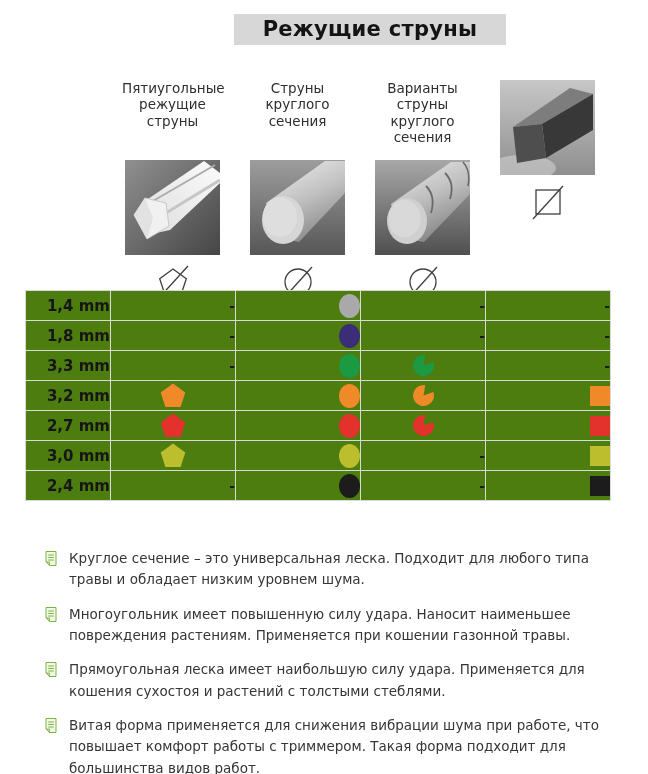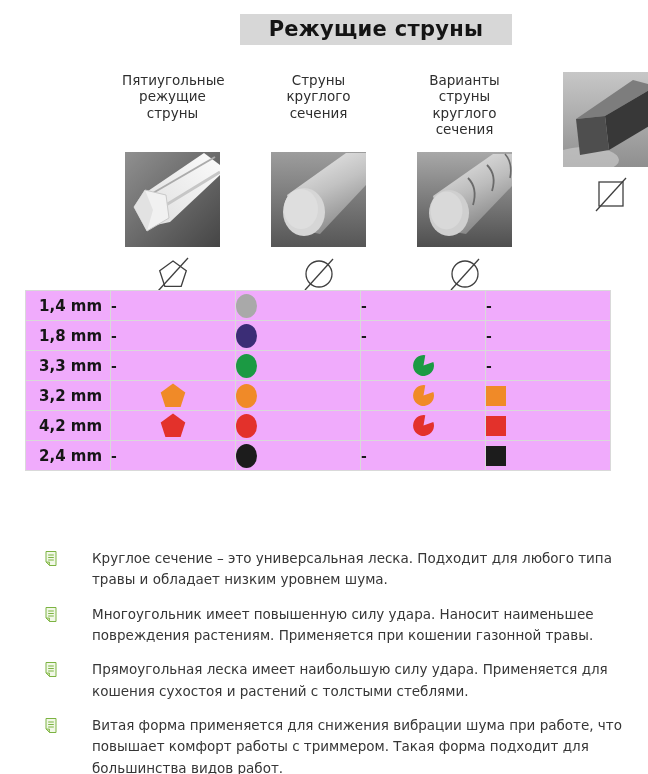--- a/index.html
+++ b/index.html
@@ -7,48 +7,48 @@
   body {
     width:648px; height:774px; position:relative;
     font-family:"DejaVu Sans","Liberation Sans",sans-serif;
     color:#333;
     overflow:hidden;
   }
   .page { width:648px; height:774px; position:relative; }
 
   
   .title-bar {
-    position:absolute; left:240px; top:14px; width:272px; height:31px;
+    position:absolute; left:234px; top:14px; width:272px; height:31px;
     background:#d7d7d7; text-align:center; line-height:31px;
     font-size:21px; font-weight:bold; color:#141414; letter-spacing:.3px;
   }
 
   
   .columns {
-    position:absolute; left:110px; top:72px; width:500px;
-    display:grid; grid-template-columns:repeat(4,125px);gap:21px;
+    position:absolute; left:110px; top:80px; width:500px;
+    display:grid; grid-template-columns:repeat(4,125px);
   }
   .col { text-align:center; }
   .col-header {
     height:80px; font-size:13.5px; line-height:1.22; color:#2e2e2e;
     padding:0 12px;
   }
   .photo-wrap { height:96px; }
   .photo-wrap svg { display:block; margin:0 auto; }
   .sym-wrap { height:46px; padding-top:4px; }
   .sym-wrap svg { display:block; margin:0 auto; }
 
   
   table.diam-table {
     position:absolute; left:25px; top:290px;
     border-collapse:collapse; table-layout:fixed;
   }
   table.diam-table td {
-    border:1px solid #d9d9d9; height:30px; text-align:left; vertical-align:middle;
-    background:#f0abfc;
+    border:1px solid #d9d9d9; height:30px; text-align:right; vertical-align:middle;
+    background:#4d7c0f;
   }
   td.diam {
     width:85px; text-align:left; padding-left:13px;
     font-weight:bold; font-size:15px; color:#161616; white-space:nowrap;
   }
   td.cell { width:125px; }
   .dash { font-weight:bold; font-size:14px; color:#1a1a1a; }
   .shape { display:inline-block; vertical-align:middle; }
   .shape.circle { width:21px; height:24px; border-radius:50%; }
   .shape.square { width:20px; height:20px; }
@@ -59,21 +59,21 @@
   .notes-heading {
     text-align:center; font-size:13.5px; color:#3a3a3a; margin-bottom:14px;
     padding-right:20px;
   }
   .notes-list { list-style:none; }
   .notes-list li {
     display:flex; align-items:flex-start; margin-bottom:13px;
     font-size:13.5px; line-height:1.58; color:#363636;
   }
   .notes-list li .doc-ic { flex:0 0 auto; margin:3px 12px 0 20px; }
-  .notes-list li .note-text { max-width:548px;margin-left:23px; }
+  .notes-list li .note-text { max-width:548px; }
 
   .hidden-defs { position:absolute; width:0; height:0; overflow:hidden; }
 </style>
 </head>
 <body>
 
 <svg class="hidden-defs" xmlns="http://www.w3.org/2000/svg" aria-hidden="true">
   <defs>
     <g id="sym-pentagon">
       <polygon points="23,9 36.3,18.7 31.2,34.3 14.8,34.3 9.7,18.7" fill="none" stroke="#3f3f3f" stroke-width="1.3"></polygon>
@@ -244,33 +244,44 @@
           </td>
           <td class="cell"><span class="shape circle" style="background: rgb(240, 138, 40);"></span></td>
           <td class="cell">
             <svg width="23" height="23" viewBox="0 0 22 22">
               <path d="M11,11 L12.7,1.2 A10,10 0 1 0 20.4,7.6 Z" fill="#F08A28"></path>
             </svg>
           </td>
           <td class="cell"><span class="shape square" style="background: rgb(240, 138, 40);"></span></td>
         </tr>
         <tr>
-          <td class="diam">4,2 mm</td>
+          <td class="diam">2,7 mm</td>
           <td class="cell">
             <svg width="26" height="25" viewBox="0 0 26 25">
               <polygon points="13,0.5 25.3,9.4 20.6,24 5.4,24 0.7,9.4" fill="#E3312B"></polygon>
             </svg>
           </td>
           <td class="cell"><span class="shape circle" style="background: rgb(227, 49, 43);"></span></td>
           <td class="cell">
             <svg width="23" height="23" viewBox="0 0 22 22">
               <path d="M11,11 L12.7,1.2 A10,10 0 1 0 20.4,7.6 Z" fill="#E3312B"></path>
             </svg>
           </td>
           <td class="cell"><span class="shape square" style="background: rgb(227, 49, 43);"></span></td>
+        </tr>
+        <tr>
+          <td class="diam">3,0 mm</td>
+          <td class="cell">
+            <svg width="26" height="25" viewBox="0 0 26 25">
+              <polygon points="13,0.5 25.3,9.4 20.6,24 5.4,24 0.7,9.4" fill="#BCBE2E"></polygon>
+            </svg>
+          </td>
+          <td class="cell"><span class="shape circle" style="background: rgb(188, 190, 46);"></span></td>
+          <td class="cell"><span class="dash">-</span></td>
+          <td class="cell"><span class="shape square" style="background: rgb(188, 190, 46);"></span></td>
         </tr>
         <tr>
           <td class="diam">2,4 mm</td>
           <td class="cell"><span class="dash">-</span></td>
           <td class="cell"><span class="shape circle" style="background: rgb(28, 28, 28);"></span></td>
           <td class="cell"><span class="dash">-</span></td>
           <td class="cell"><span class="shape square" style="background: rgb(28, 28, 28);"></span></td>
         </tr>
       </tbody>
   </table>

